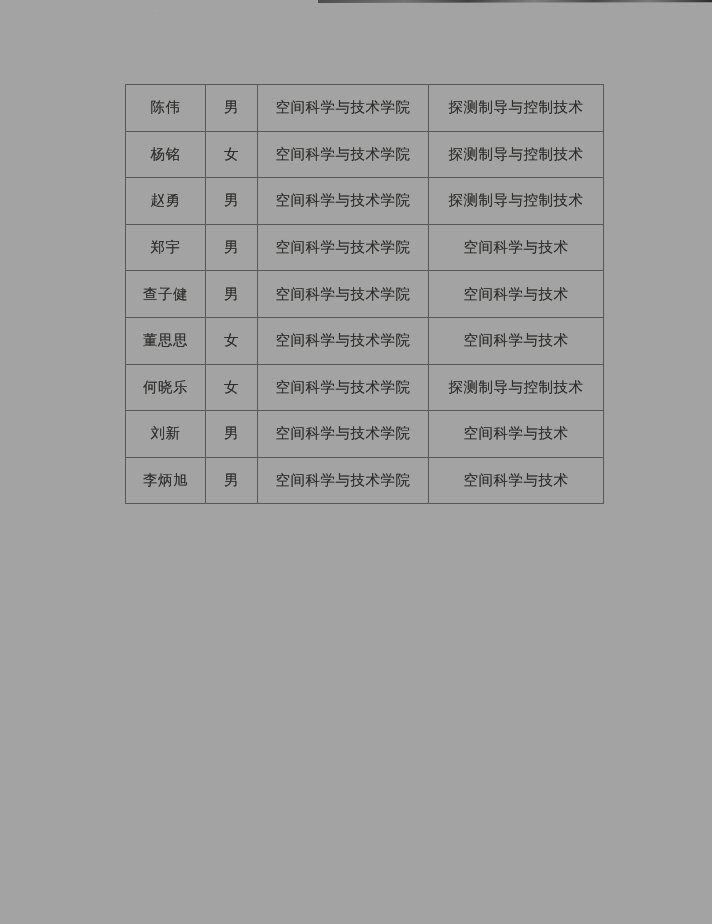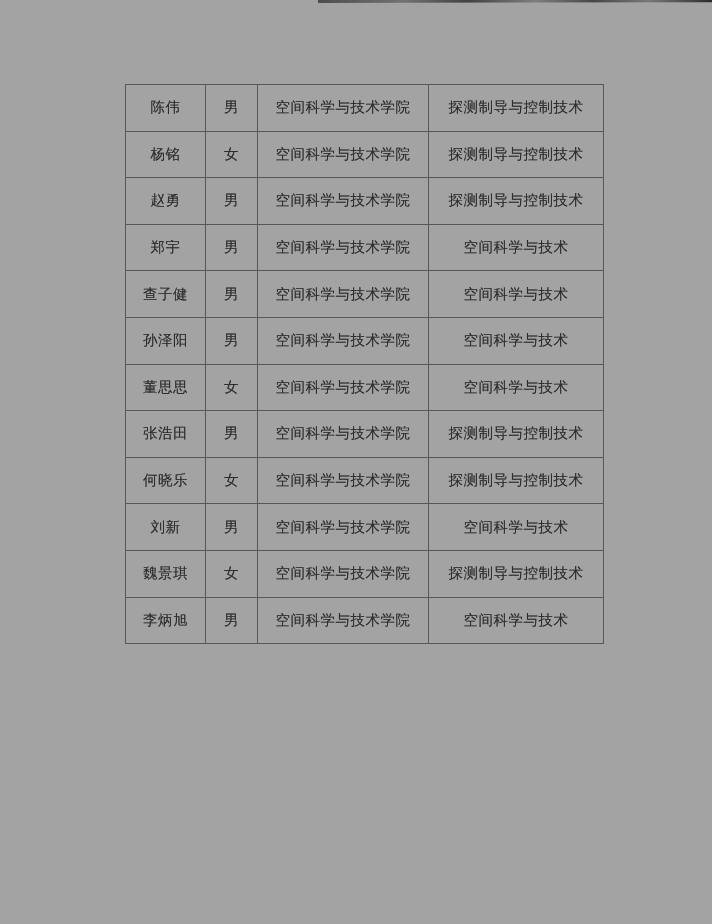--- a/index.html
+++ b/index.html
@@ -108,56 +108,38 @@
           <td>空间科学与技术学院</td>
           <td>空间科学与技术</td>
         </tr>
         <tr>
           <td>查子健</td>
           <td>男</td>
           <td>空间科学与技术学院</td>
           <td>空间科学与技术</td>
         </tr>
         <tr>
-          <td>孙泽阳</td>
-          <td>男</td>
-          <td>空间科学与技术学院</td>
-          <td>空间科学与技术</td>
-        </tr>
-        <tr>
           <td>董思思</td>
           <td>女</td>
           <td>空间科学与技术学院</td>
           <td>空间科学与技术</td>
-        </tr>
-        <tr>
-          <td>张浩田</td>
-          <td>男</td>
-          <td>空间科学与技术学院</td>
-          <td>探测制导与控制技术</td>
         </tr>
         <tr>
           <td>何晓乐</td>
           <td>女</td>
           <td>空间科学与技术学院</td>
           <td>探测制导与控制技术</td>
         </tr>
         <tr>
           <td>刘新</td>
           <td>男</td>
           <td>空间科学与技术学院</td>
           <td>空间科学与技术</td>
         </tr>
         <tr>
-          <td>魏景琪</td>
-          <td>女</td>
-          <td>空间科学与技术学院</td>
-          <td>探测制导与控制技术</td>
-        </tr>
-        <tr>
           <td>李炳旭</td>
           <td>男</td>
           <td>空间科学与技术学院</td>
           <td>空间科学与技术</td>
         </tr>
       </tbody>
   </table>
 </div>
 
 </body></html>

